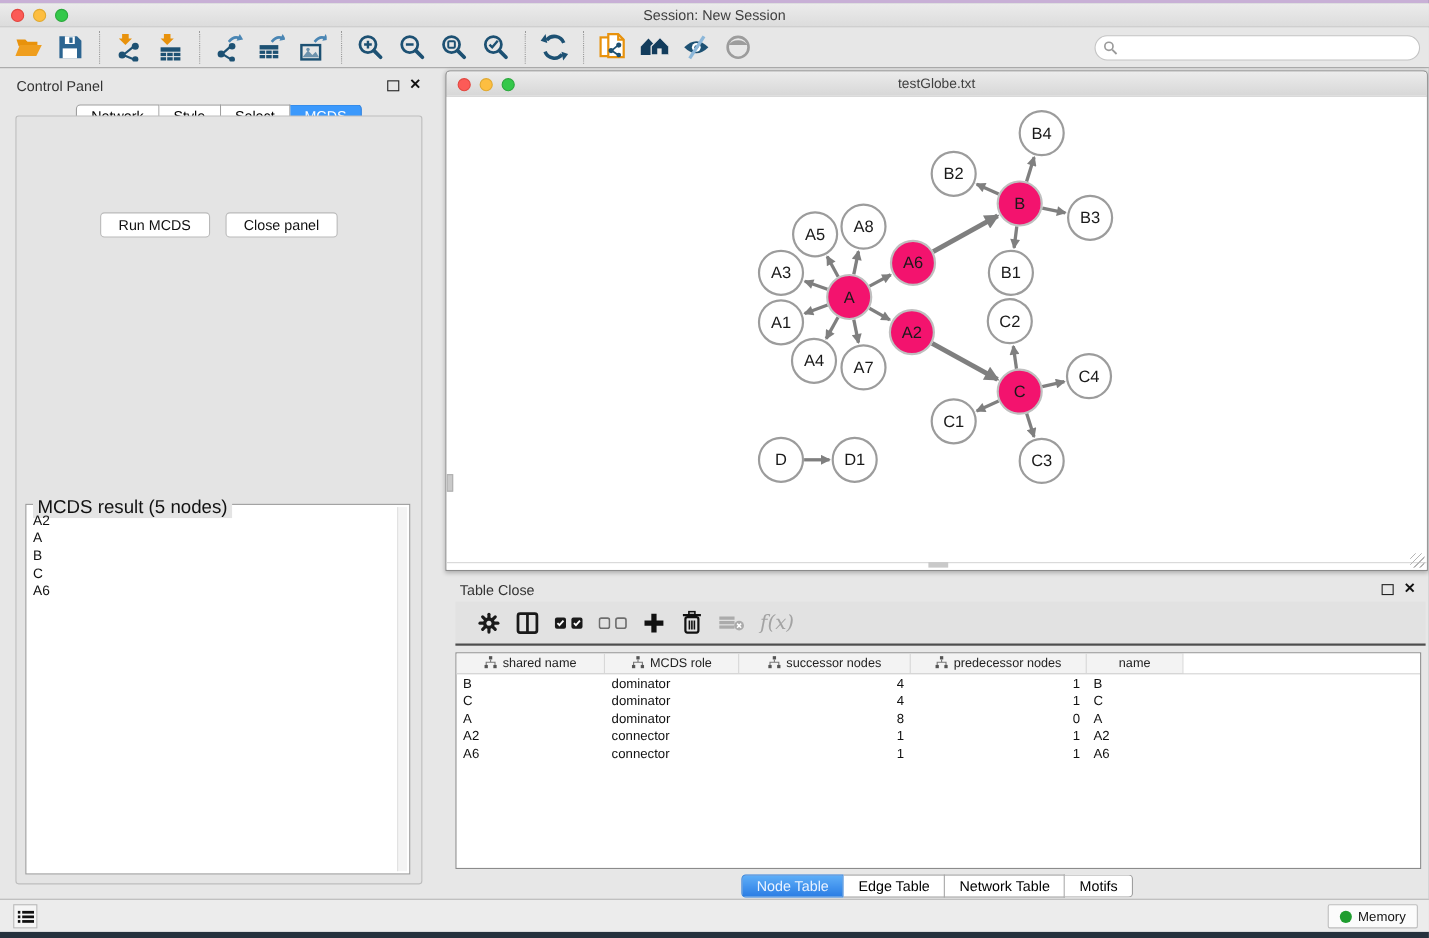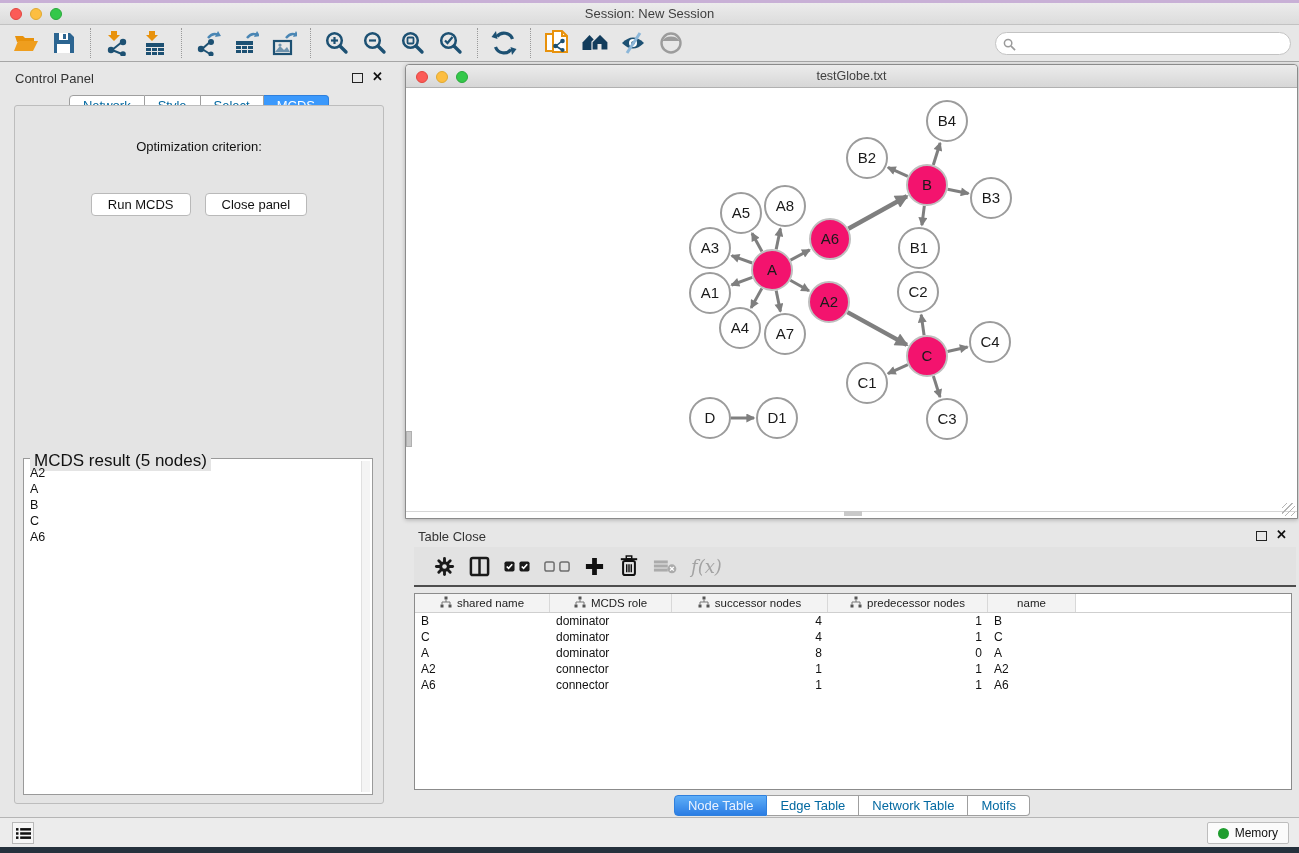--- a/index.html
+++ b/index.html
@@ -35,21 +35,21 @@
   .panel-head { position:absolute; left:0; top:0; right:0; height:24px; }
   .panel-title { position:absolute; left:9px; top:5px; font-size:13px; color:#333; }
   .float-icon { position:absolute; top:7px; width:11px; height:10px; border:1.6px solid #222; background:transparent; cursor:pointer; }
   .close-icon { position:absolute; top:3px; font-size:13px; font-weight:bold; color:#111; cursor:pointer; }
 
   
   .control-panel { position:absolute; left:6px; top:63px; width:386px; height:744px; }
   .cp-tabs { position:absolute; left:0; right:0; top:29px; display:flex; justify-content:center; }
   .seg { display:flex;text-align:center; }
   .seg .tab { height:21px; line-height:20px; padding:0 13px; font-size:13px; background:#fff;
-    border:1px solid #9f9f9f; border-left:none; color:#0369a1; cursor:pointer; }
+    border:1px solid #9f9f9f; border-left:none; color:#000000; cursor:pointer; }
   .seg .tab:first-child { border-left:1px solid #9f9f9f; border-radius:4px 0 0 4px; }
   .seg .tab:last-child { border-radius:0 4px 4px 0; }
   .seg .tab.active { background:#3b99fc; border-color:#2f80dd; color:#fff; }
   .cp-content { position:absolute; left:8px; right:8px; top:39px; bottom:6px;
     border:1px solid #bdbdbd; border-radius:3px; background:#e4e4e4; }
   .opt-label { position:absolute; left:0; right:0; top:33px; text-align:center; font-size:13px; color:#111; }
   .cp-dropdown { position:absolute; left:30px; top:53px; width:320px; height:23px; background:#fff;
     border:1px solid #b4b4b4; border-radius:4px; font-size:13px; line-height:21px; padding-left:8px;
     color:#111; cursor:pointer; }
   .dd-stepper { position:absolute; right:0; top:-1px; width:19px; height:23px; border-radius:0 4px 4px 0;
@@ -312,21 +312,20 @@
       </div>
       <div class="cp-tabs">
         <div class="seg" id="cp-tabs-seg">
             <div class="tab">Network</div>
             <div class="tab">Style</div>
             <div class="tab">Select</div>
             <div class="tab active">MCDS</div>
           </div>
       </div>
       <div class="cp-content">
-        <div class="opt-label">Optimization criterion:</div>
         <div class="cp-buttons">
           <button class="btn">Run MCDS</button>
           <button class="btn">Close panel</button>
         </div>
         <div class="mcds-box">
           <span class="mcds-legend">MCDS result (5 nodes)</span>
           <div class="mcds-list" id="mcds-list">
               <div class="item">A2</div>
               <div class="item">A</div>
               <div class="item">B</div>

